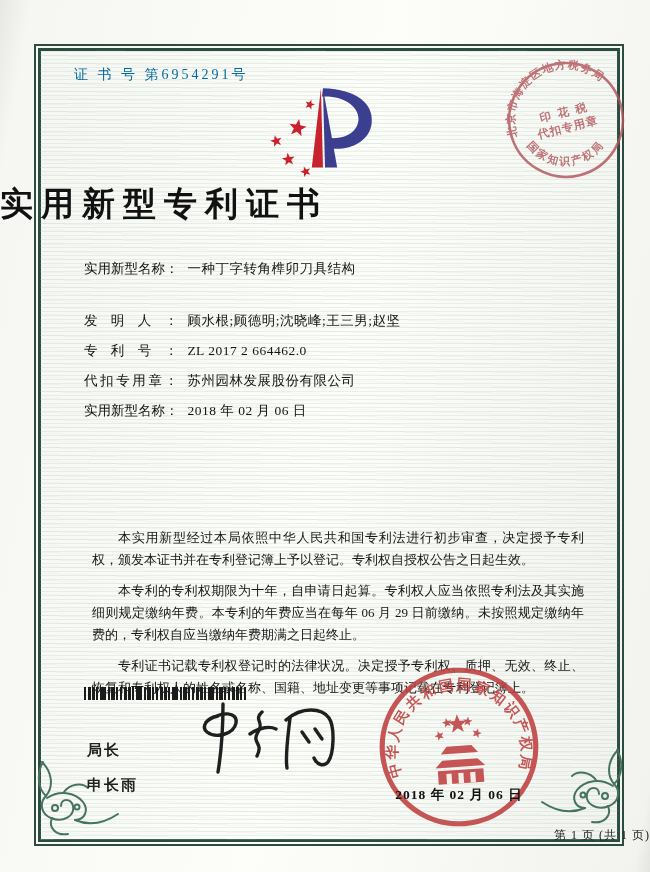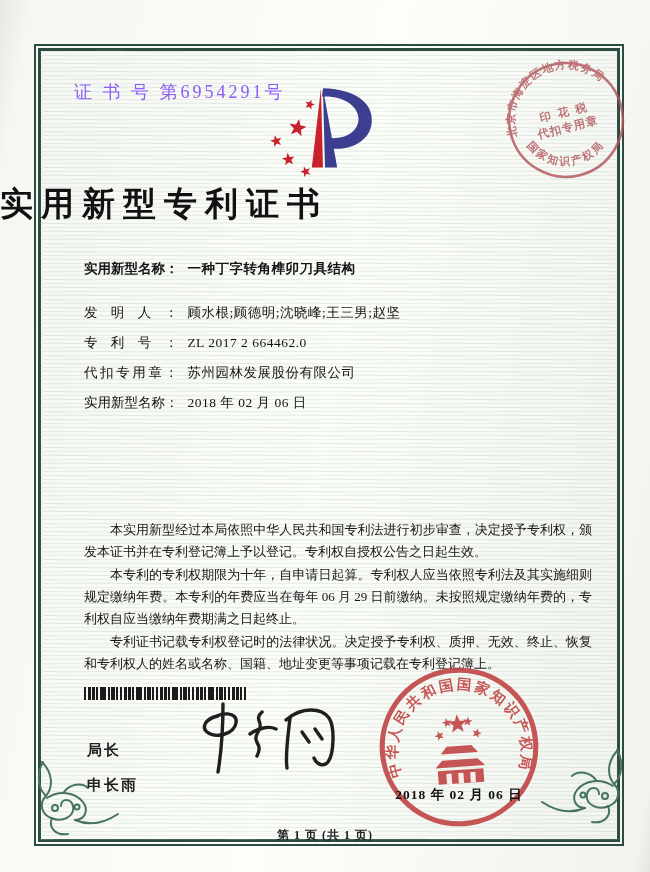--- a/index.html
+++ b/index.html
@@ -10,51 +10,51 @@
     color:#1d1d1d;
   }
   #page{position:relative;width:650px;height:872px;}
   
   .cert-border{position:absolute;left:34px;top:44px;right:26px;bottom:26px;border:2px solid #2c4c41;}
   .cert-border-inner{position:absolute;inset:2px;border:3px solid #2c4c41;}
   .guilloche{position:absolute;left:40px;top:50px;right:32px;bottom:32px;
     background:repeating-linear-gradient(0deg,rgba(150,195,172,.20) 0 1px,transparent 1px 4px),
                repeating-linear-gradient(2deg,rgba(150,195,172,.10) 0 1px,transparent 1px 7px);}
   
-  .cert-no{position:absolute;left:74px;top:80px;font-size:18px;letter-spacing:3px;color:#8b5cf6;}
+  .cert-no{position:absolute;left:74px;top:66px;font-size:14px;letter-spacing:3px;color:#0369a1;}
   .logo{position:absolute;left:50%;top:80px;transform:translateX(-50%);width:132px;height:102px;}
   .title{position:absolute;left:0;top:182px;width:100%;
     font-size:33px;font-weight:bold;letter-spacing:8px;color:#111;}
   
   .fields{position:absolute;left:84px;top:260px;width:520px;font-size:13.5px;}
   .field-row{margin-bottom:12px;white-space:nowrap;}
-  .field-row.first{margin-bottom:26px;font-weight:bold;}
+  .field-row.first{margin-bottom:34px;}
   .field-label{display:inline-block;width:94px;text-align:justify;text-align-last:justify;color:#141414;}
   .field-value{margin-left:6px;color:#141414;letter-spacing:.5px;}
   
   .paras{position:absolute;left:84px;top:519px;width:508px;font-size:13px;line-height:1.72;
     text-align:justify;color:#161616;}
-  .paras p{margin:0;text-indent:2em;}
+  .paras p{margin:8px;text-indent:2em;}
   
   .barcode{position:absolute;left:84px;top:687px;width:162px;height:13px;background-color:transparent;
     background-image:repeating-linear-gradient(90deg,#1b1b1b 0 2px,transparent 2px 4px),
                      repeating-linear-gradient(90deg,#1b1b1b 0 1px,transparent 1px 6px),
                      repeating-linear-gradient(90deg,#1b1b1b 0 2px,transparent 2px 9px);}
   
   .director{position:absolute;left:87px;top:725px;font-family:"Liberation Sans","DejaVu Sans",sans-serif;
     font-weight:bold;font-size:15px;color:#222;}
   .director div{margin-bottom:11px;letter-spacing:2px;margin-top:16px;}
   .signature{position:absolute;left:192px;top:696px;width:158px;height:92px;}
   
   .office-seal{position:absolute;left:376px;top:664px;width:166px;height:166px;opacity:.88;transform:rotate(-4deg);}
   .issue-date{position:absolute;left:380px;top:786px;width:158px;text-align:center;
     font-size:13.5px;font-weight:bold;letter-spacing:1px;color:#101010;}
   .tax-stamp{position:absolute;left:504px;top:58px;width:124px;height:124px;opacity:.82;transform:rotate(-14deg);z-index:5;}
   
-  .page-footer{position:absolute;left:0;top:827px;width:100%;text-align:center;font-size:12px;color:#222;letter-spacing:1px;font-weight:bold;}
+  .page-footer{position:absolute;left:0;top:827px;width:100%;text-align:right;font-size:12px;color:#222;letter-spacing:1px;}
   
   .flourish{position:absolute;width:94px;height:140px;}
   .flourish.left{left:30px;top:700px;}
   .flourish.right{right:20px;top:688px;transform:scaleX(-1);}
 </style>
 </head>
 <body>
 
 <div id="page">
 

